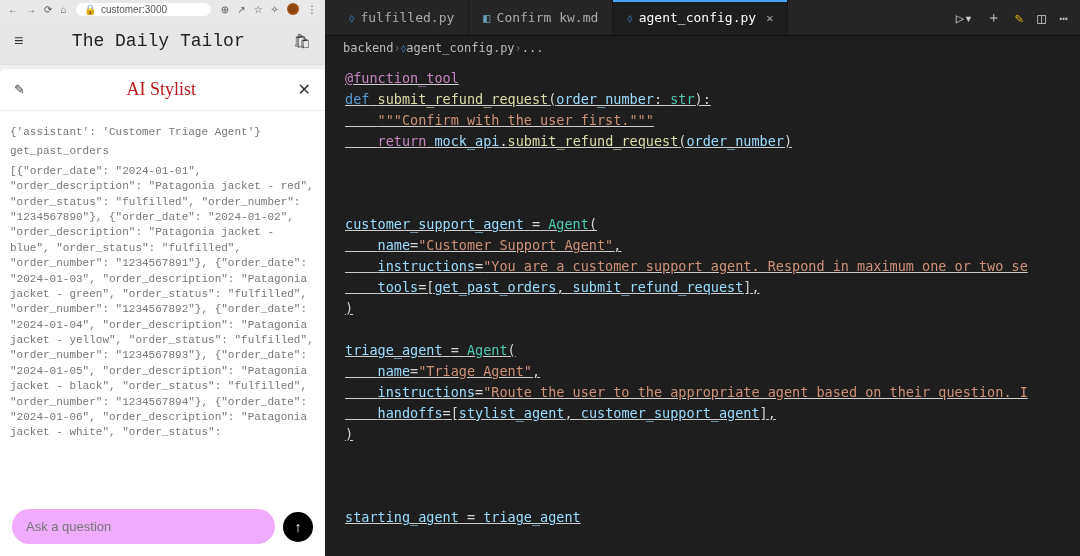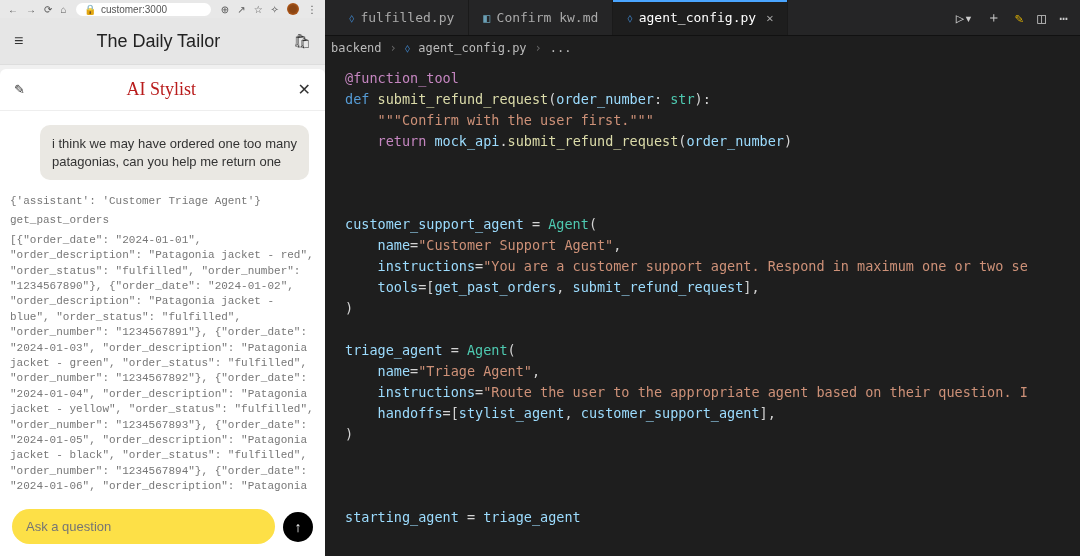--- a/index.html
+++ b/index.html
@@ -9,56 +9,56 @@
 
 .left { width:325px; background:#f0f0f0; display:flex; flex-direction:column; }
 .browser-bar { height:18px; background:#e8e8e8; display:flex; align-items:center; gap:10px; padding:0 8px; font-size:10px; color:#555; }
 .browser-bar .nav-icons { display:flex; gap:8px; }
 .browser-bar .url { background:#fff; border-radius:10px; padding:1px 8px; flex:1; font-size:10px; display:flex; align-items:center; gap:4px; }
 .browser-bar .right-icons { display:flex; gap:8px; align-items:center; }
 .browser-bar .avatar { width:12px; height:12px; border-radius:50%; background:radial-gradient(circle,#8b4513 40%,#d2691e); }
 
 .site-header { height:47px; background:#e6e6e6; display:flex; align-items:center; justify-content:space-between; padding:0 14px; border-bottom:1px solid #ddd; }
 .hamburger { font-size:16px; color:#333; }
-.site-title { font-family:Liberation Sans, sans-serif; font-size:18px; color:#222; }
+.site-title { font-family:Liberation Mono, monospace; font-size:18px; color:#222; }
 .bag { font-size:14px; color:#333; }
 
 .chat-wrap { flex:1; background:#fff; display:flex; flex-direction:column; margin:4px 0 0 0; border-radius:6px 6px 0 0; overflow:hidden; }
 .chat-header { height:42px; display:flex; align-items:center; justify-content:space-between; padding:0 14px; border-bottom:1px solid #eee; }
 .edit-icon { font-size:13px; color:#333; }
 .chat-title { font-family:Georgia,serif; font-size:18px; color:#b91c1c; }
 .close-icon { font-size:16px; color:#333; }
 
 .chat-body { flex:1; overflow:auto; padding:14px 10px; font-size:11px; }
 .user-bubble { background:#eae8e3; border-radius:10px; padding:10px 12px; margin:0 6px 14px 30px; font-size:13px; line-height:1.35; color:#333; }
 .log { font-family:'Courier New',monospace; font-size:11px; color:#777; line-height:1.4; word-wrap:break-word; }
 .log .line { margin-bottom:4px; }
 
 .chat-input-row { padding:12px; display:flex; align-items:center; gap:8px; }
-.chat-input { flex:1; background:#fde047; border:none; border-radius:18px; padding:10px 14px; font-size:13px; color:#666; }
+.chat-input { flex:1; background:#f0abfc; border:none; border-radius:18px; padding:10px 14px; font-size:13px; color:#666; }
 .send-btn { width:30px; height:30px; border-radius:50%; background:#000; color:#fff; display:flex; align-items:center; justify-content:center; font-size:14px; }
 
 
 .right { flex:1; background:#1e1e1e; display:flex; flex-direction:column; color:#ccc; font-family:'SF Mono',Menlo,Consolas,monospace; }
 .tabs { height:36px; background:#252526; display:flex; align-items:center; border-bottom:1px solid #111; }
 .tabs .spacer-left { width:10px; }
 .tab { height:100%; display:flex; align-items:center; gap:6px; padding:0 14px; font-size:13px; color:#aaa; border-right:1px solid #1a1a1a; position:relative; }
 .tab.active { background:#1e1e1e; color:#fff; }
 .tab.active::after { content:""; position:absolute; top:0; left:0; right:0; height:2px; background:#4aa5ff; }
 .tab .py-icon { color:#3b78b5; font-size:12px; }
 .tab .md-icon { color:#6a9fb5; font-size:12px; }
 .tab .close-x { color:#aaa; font-size:12px; margin-left:4px; }
 .tab-actions { margin-left:auto; display:flex; gap:14px; padding:0 12px; color:#ccc; font-size:14px; align-items:center; }
 .tab-actions .pencil { color:#e6b800; }
 
-.breadcrumb { height:24px; display:flex; align-items:center; gap:8px; padding:0 6px; font-size:12px; color:#bbb; background:#1e1e1e; }
+.breadcrumb { height:24px; display:flex; align-items:center; padding:0 18px; font-size:12px; color:#bbb; background:#1e1e1e; }
 .breadcrumb .chev { color:#666; }
 .breadcrumb .py-icon { color:#3b78b5; }
 
-.code { flex:1; padding:8px 20px; font-size:13.5px; line-height:1.55; white-space:pre; overflow:hidden; }
+.code { flex:1; padding:8px 20px; font-size:13.5px; line-height:1.55; white-space:pre; overflow:hidden;text-decoration:underline; }
 .tok-dec { color:#c586c0; }
 .tok-kw { color:#569cd6; }
 .tok-fn { color:#dcdcaa; }
 .tok-prm { color:#9cdcfe; }
 .tok-typ { color:#4ec9b0; }
 .tok-str { color:#ce9178; }
 .tok-pun { color:#d4d4d4; }
 .tok-var { color:#9cdcfe; }
 .blank { height:1.55em; }
 </style>
@@ -95,21 +95,20 @@
       <span class="bag">🛍</span>
     </div>
 
     <div class="chat-wrap">
       <div class="chat-header">
         <span class="edit-icon">✎</span>
         <span class="chat-title">AI Stylist</span>
         <span class="close-icon">✕</span>
       </div>
       <div class="chat-body">
-        <div class="user-bubble">i think we may have ordered one too many patagonias, can you help me return one</div>
         <div class="log">
           <div class="line">{'assistant': 'Customer Triage Agent'}</div>
           <div class="line">get_past_orders</div>
           <div class="line">[{"order_date": "2024-01-01", "order_description": "Patagonia jacket - red", "order_status": "fulfilled", "order_number": "1234567890"}, {"order_date": "2024-01-02", "order_description": "Patagonia jacket - blue", "order_status": "fulfilled", "order_number": "1234567891"}, {"order_date": "2024-01-03", "order_description": "Patagonia jacket - green", "order_status": "fulfilled", "order_number": "1234567892"}, {"order_date": "2024-01-04", "order_description": "Patagonia jacket - yellow", "order_status": "fulfilled", "order_number": "1234567893"}, {"order_date": "2024-01-05", "order_description": "Patagonia jacket - black", "order_status": "fulfilled", "order_number": "1234567894"}, {"order_date": "2024-01-06", "order_description": "Patagonia jacket - white", "order_status":</div>
         </div>
       </div>
       <div class="chat-input-row">
         <input class="chat-input" placeholder="Ask a question" style="">
         <div class="send-btn">↑</div>
       </div>

